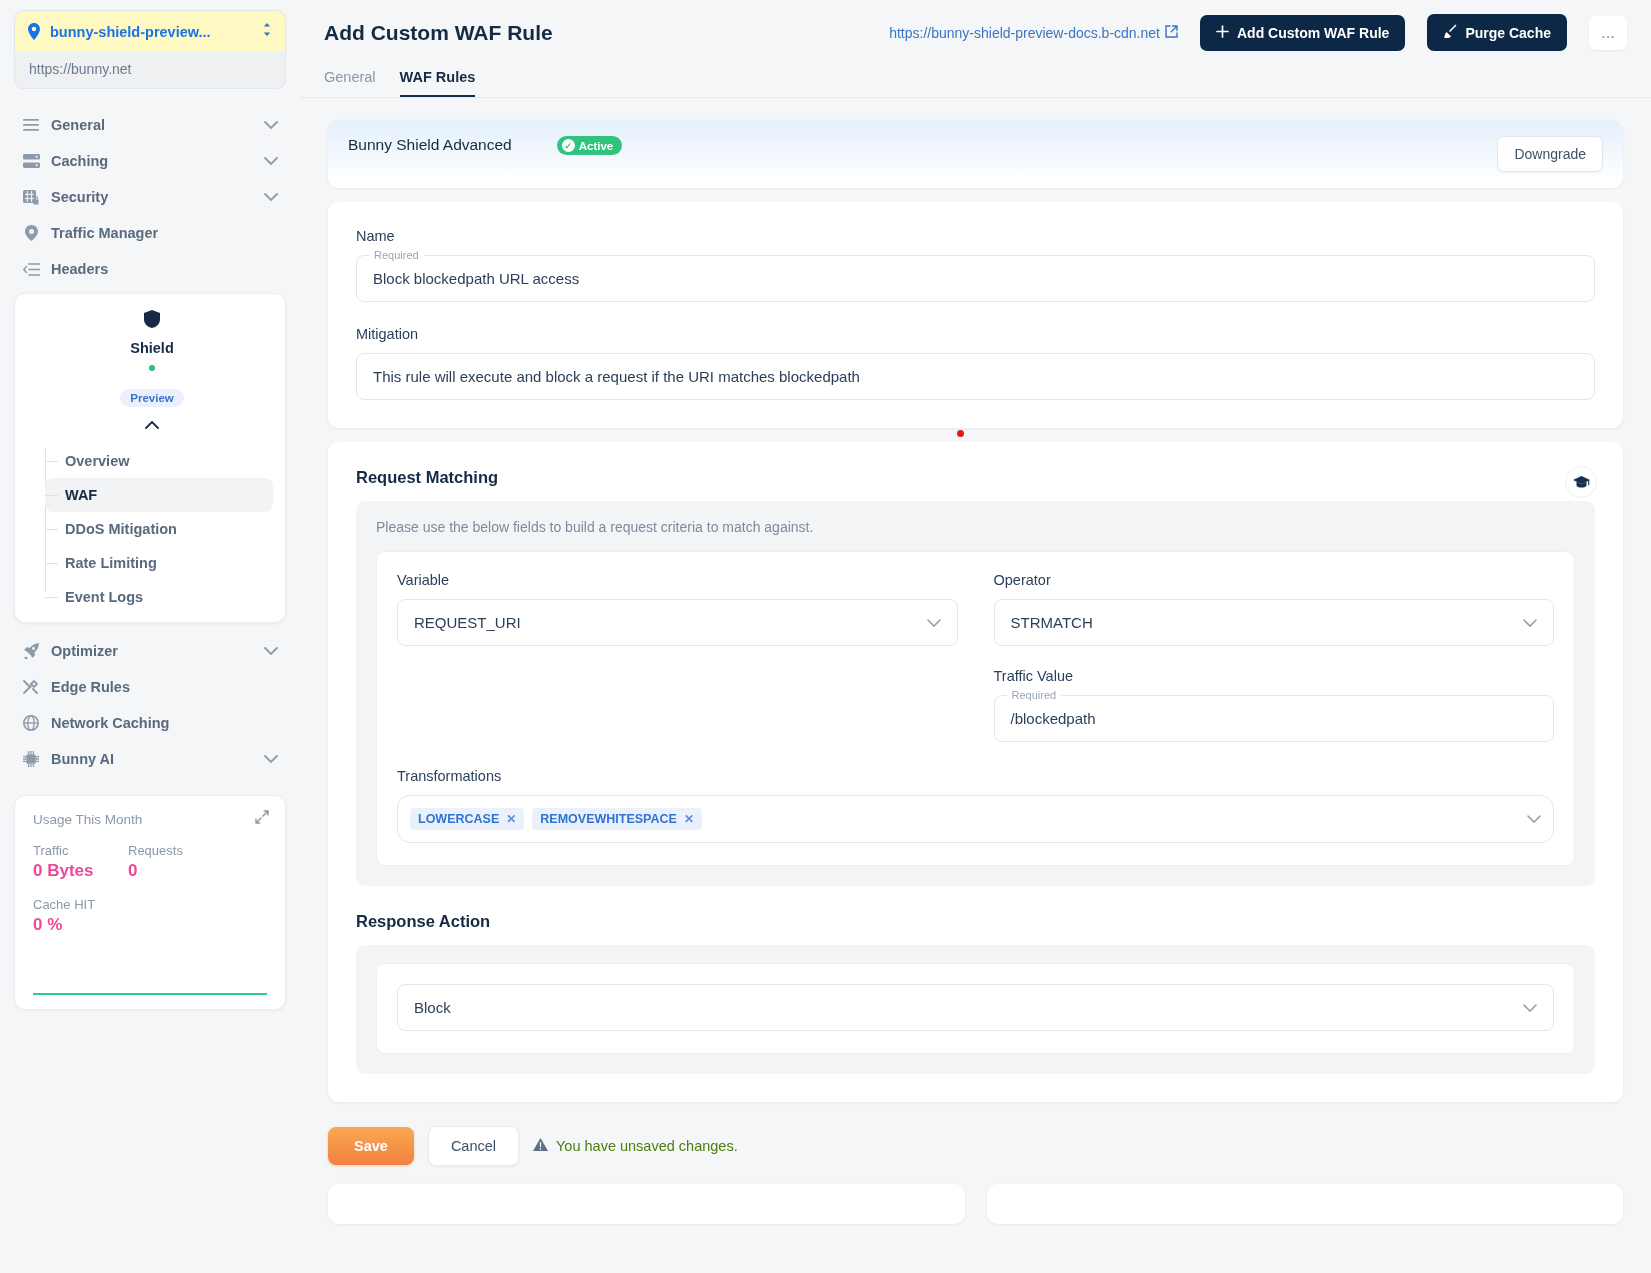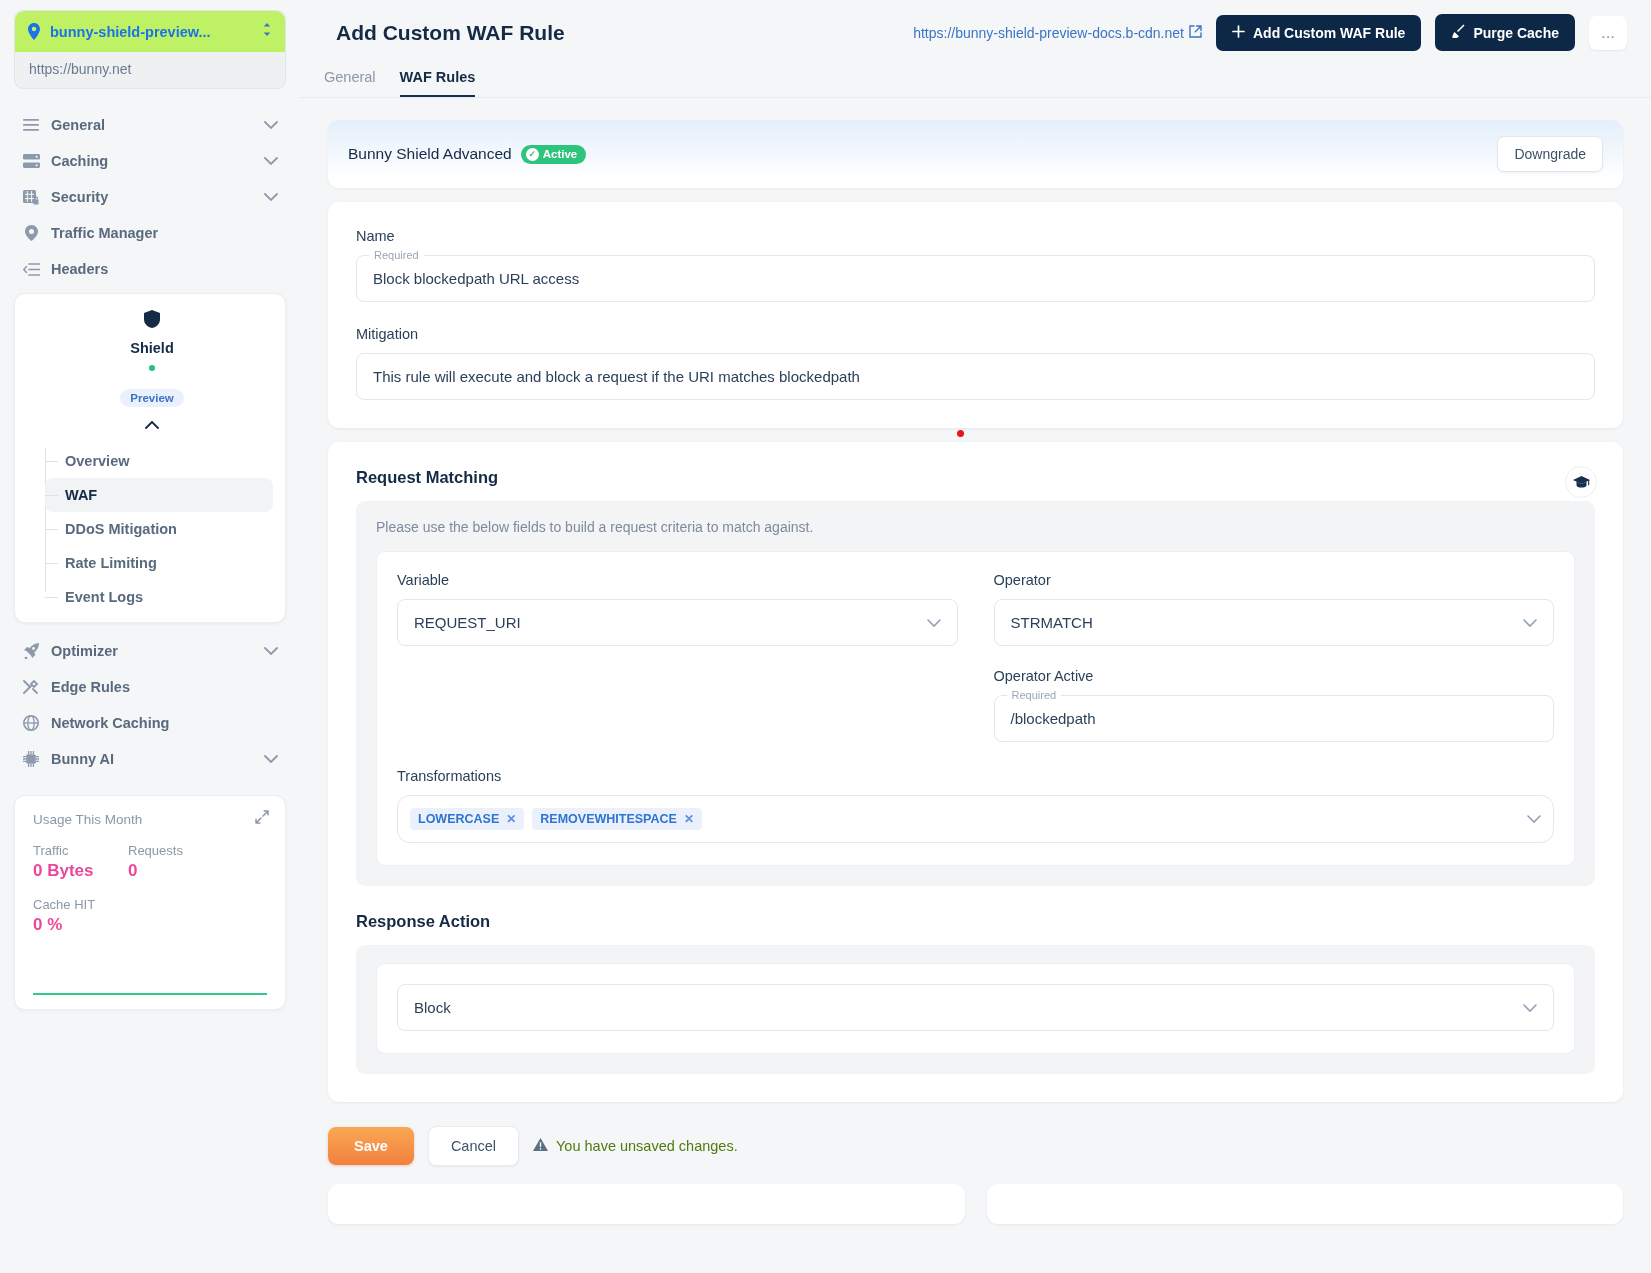--- a/index.html
+++ b/index.html
@@ -21,21 +21,21 @@
     position: relative;
   }
   .zone-card {
     margin: 0 14px;
     background: #eef0f2;
     border: 1px solid #e2e5e9;
     border-radius: 9px;
     overflow: hidden;
   }
   .zone-top {
-    background: #bef264;
+    background: #fef9c3;
     display: flex; align-items: center;
     gap: 9px;
     padding: 11px 12px;
     border-radius: 9px 9px 0 0;
   }
   .zone-name {
     color: #1a73e8; font-weight: bold; font-size: 14.5px;
     flex: 1; white-space: nowrap; overflow: hidden;
   }
   .pin-ico svg { display: block; }
@@ -111,21 +111,21 @@
     height: 2px; background: #2ecb8b;
   }
 
   
   .main { flex: 1; height: 100%; background: #fff; display: flex; flex-direction: column; min-width: 0; }
   .topbar {
     background: #f5f6f7;
     padding: 14px 24px 0 24px;
     border-bottom: 1px solid #e7eaee;
   }
-  .topbar-row { display: flex; align-items: center; gap: 14px; margin-left: 12px; }
+  .topbar-row { display: flex; align-items: center; gap: 22px; }
   .page-title { font-size: 21px; font-weight: bold; color: #152a45; flex: 1; }
   .zone-link {
     color: #3b74c4; font-size: 14px; display: flex; align-items: center; gap: 5px;
     cursor: pointer;
   }
   .btn-dark {
     background: #0d2747; color: #fff; border-radius: 7px;
     font-size: 14px; font-weight: bold;
     padding: 10px 16px; display: flex; align-items: center; gap: 8px;
     cursor: pointer; white-space: nowrap;
@@ -140,22 +140,23 @@
   .tab {
     font-size: 14.5px; color: #8a98aa; padding-bottom: 10px; cursor: pointer;
   }
   .tab.active { color: #152a45; font-weight: bold; border-bottom: 2px solid #16304f; }
 
   .scroll-area { flex: 1; overflow: hidden; padding: 22px 28px 0 28px; background: #f5f6f7; }
 
   .banner {
     background: linear-gradient(180deg,#e3effb 0%, #ffffff 88%);
     border-radius: 11px; padding: 16px 20px;
-    display: flex; align-items: center;
+    display: flex; align-items: flex-start;
     box-shadow: 0 1px 3px rgba(20,40,70,.06);
+    gap: 36px;
   }
   .banner-title { font-size: 15.5px; color: #152a45; }
   .active-badge {
     background: #2fc47e; color: #fff; border-radius: 11px;
     font-size: 11.5px; font-weight: bold; padding: 3px 9px 3px 5px;
     display: inline-flex; align-items: center; gap: 4px; margin-left: 9px;
   }
   .check-circle {
     width: 13px; height: 13px; border-radius: 50%; background: #fff;
     color: #2fc47e; font-size: 9px; display: flex; align-items: center; justify-content: center;
@@ -535,21 +536,21 @@
               <div>
                 <div class="field-label">Operator</div>
                 <div class="select">
                   <span class="sel-val">STRMATCH</span>
                   <span class="chev">
                     <svg width="14" height="9" viewBox="0 0 14 9">
                         <path d="M1 1l6 6 6-6" stroke="#93a1b2" stroke-width="1.6" fill="none" stroke-linecap="round"></path>
                       </svg>
                   </span>
                 </div>
-                <div class="field-label" style="margin-top:22px">Operator Active</div>
+                <div class="field-label" style="margin-top:22px">Traffic Value</div>
                 <div class="fieldset">
                   <span class="legend">Required</span>
                   <span>/blockedpath</span>
                 </div>
               </div>
             </div>
 
             <div class="field-label" style="margin-top:26px">Transformations</div>
             <div class="chips-box">
               <span class="chip">

